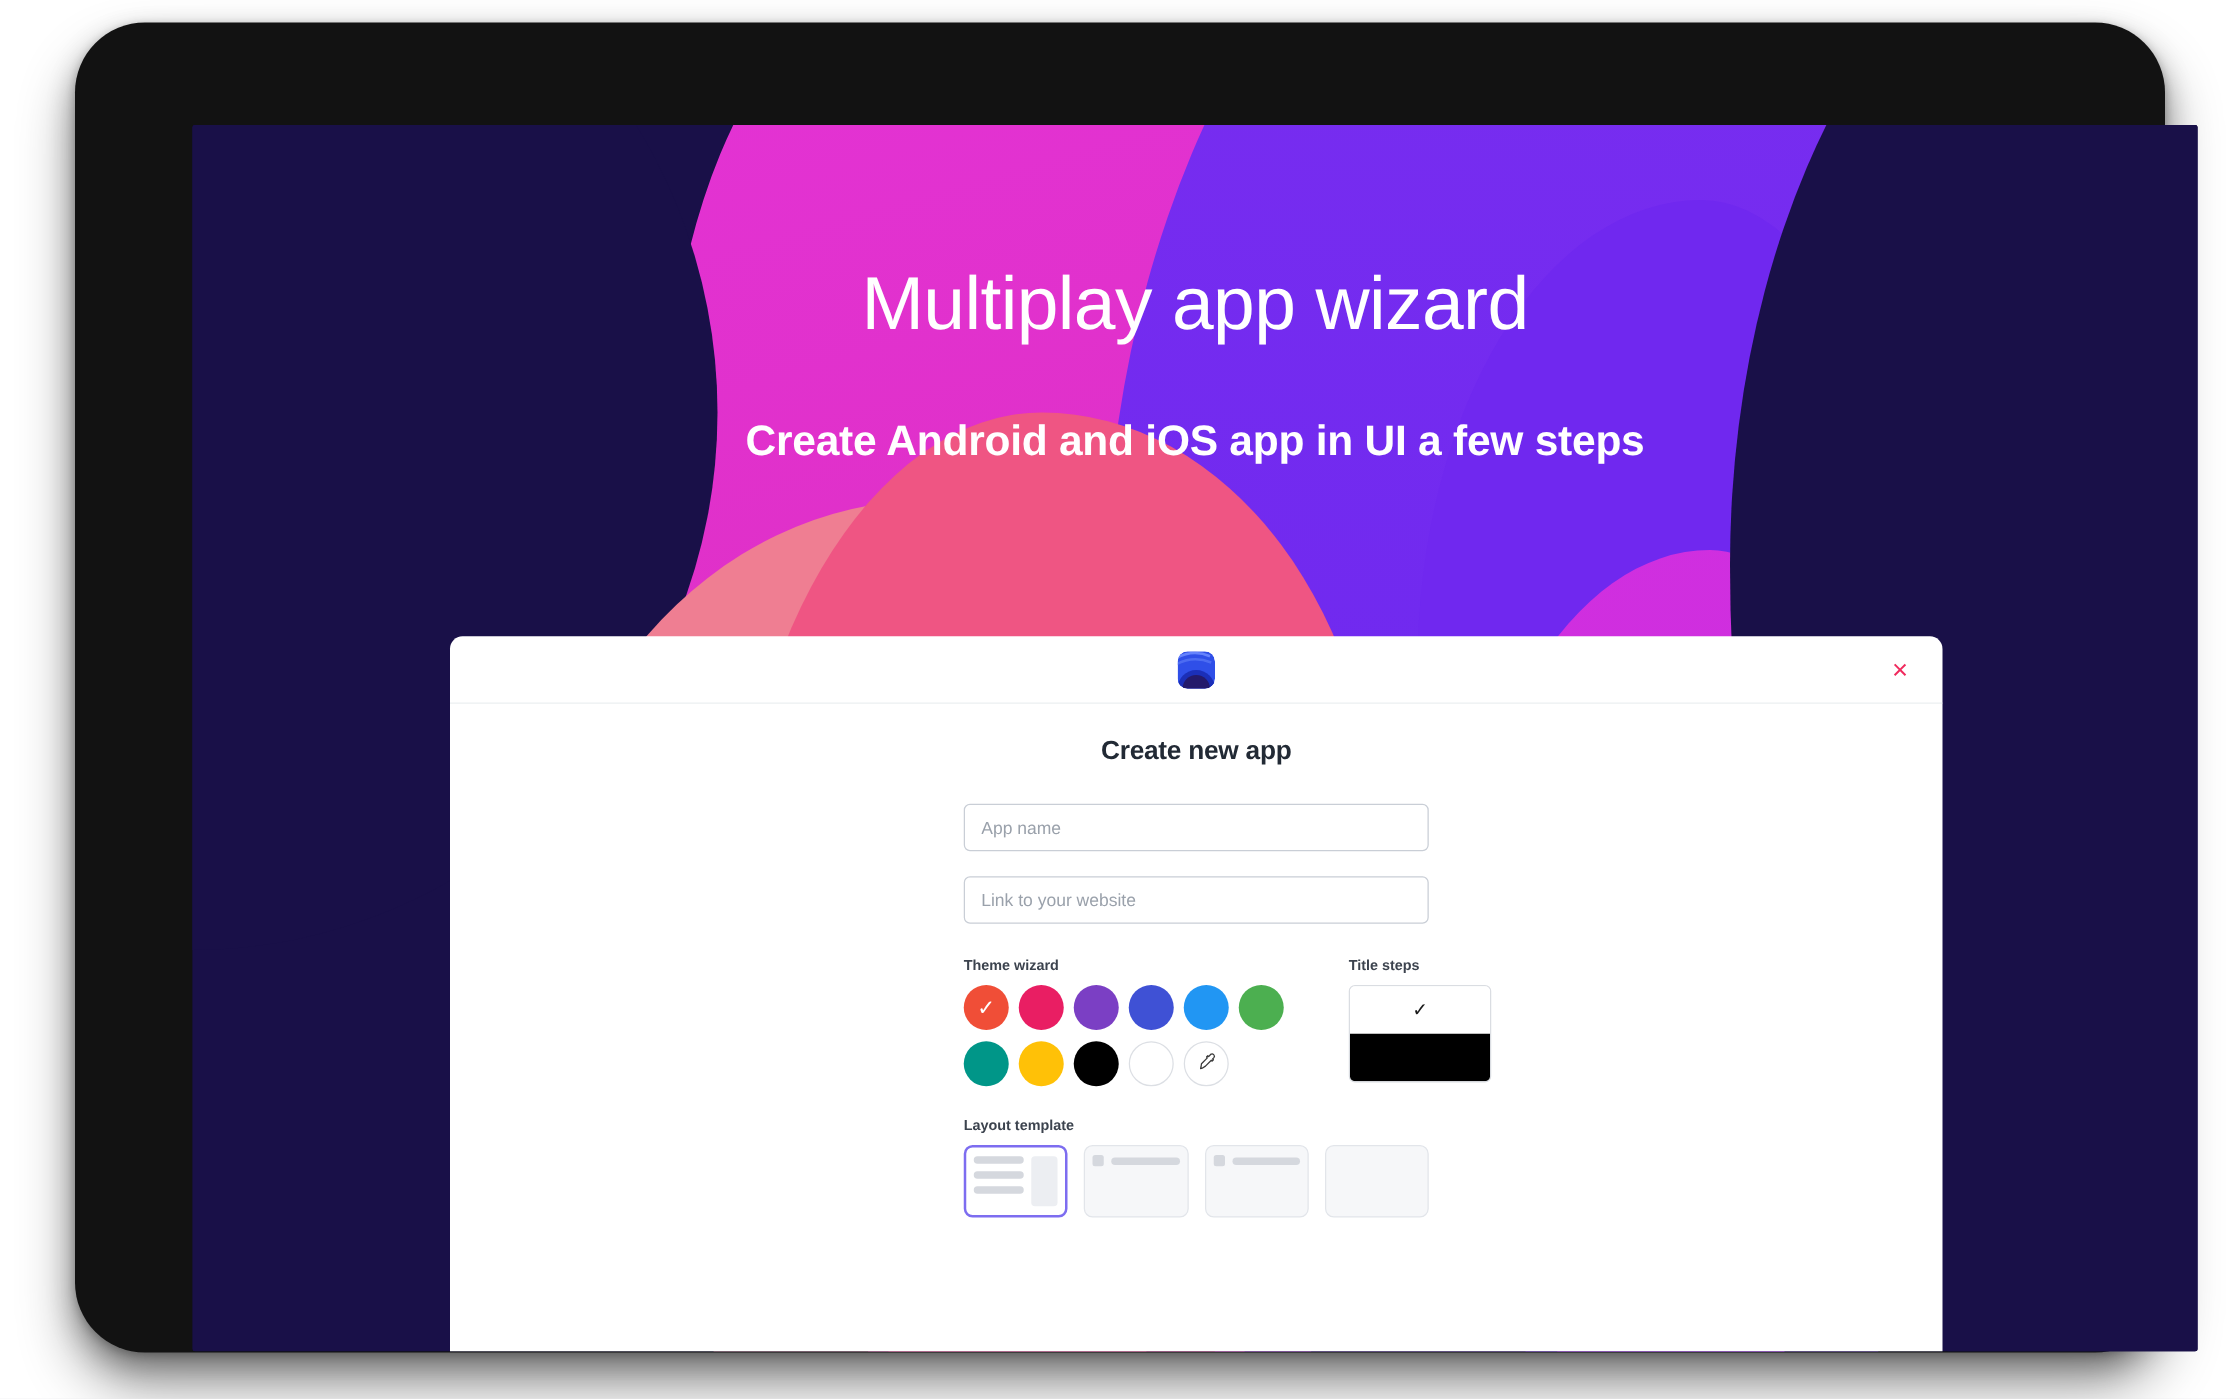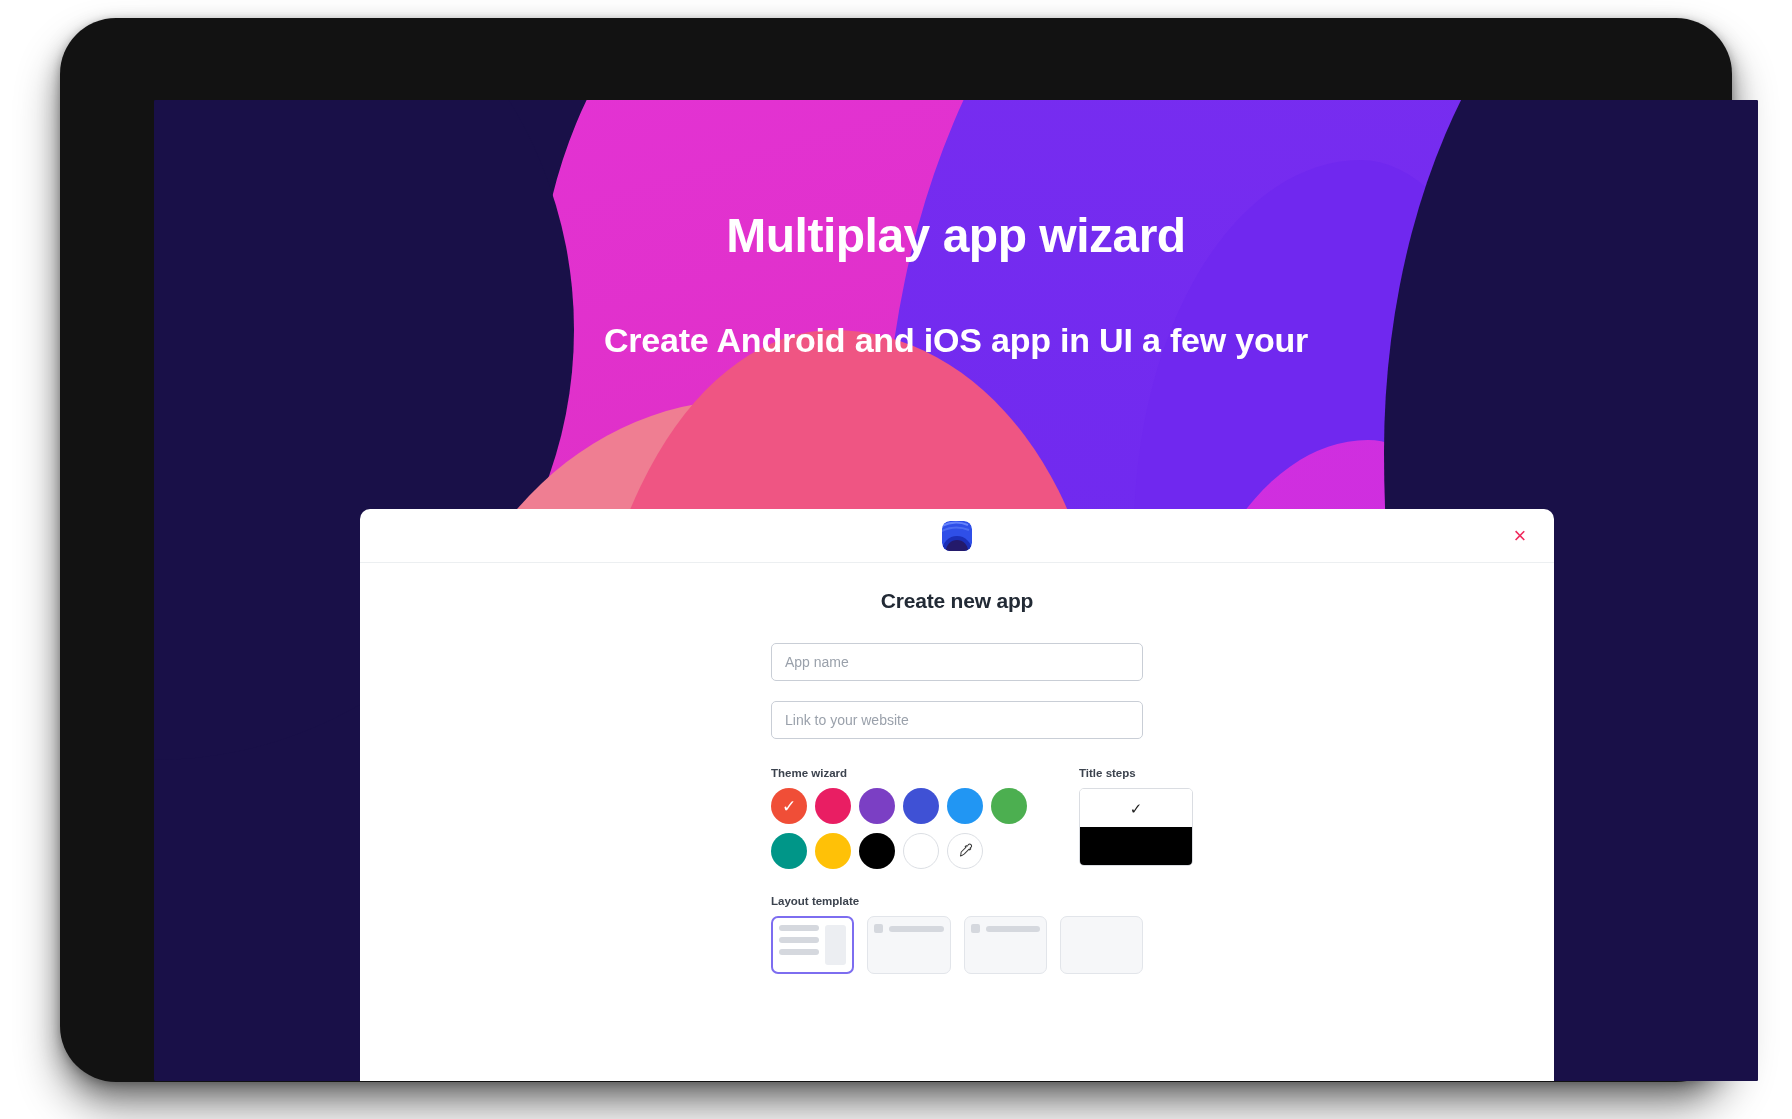--- a/index.html
+++ b/index.html
@@ -137,22 +137,22 @@
     left: 0;
     top: 0;
     width: 100%;
     text-align: center;
     z-index: 5;
   }
 
   .hero-title {
     margin-top: 110px;
     color: #ffffff;
-    font-size: 48px;
-    font-weight: 700;
+    font-size: 60px;
+    font-weight: 400;
     letter-spacing: -0.5px;
     line-height: 1.1;
   }
 
   .hero-subtitle {
     margin-top: 58px;
     color: #ffffff;
     font-size: 34px;
     font-weight: 700;
     letter-spacing: -0.2px;
@@ -372,21 +372,21 @@
       <div class="blob blob-violet"></div>
       <div class="blob blob-violet2"></div>
       <div class="blob blob-magenta2"></div>
       <div class="blob blob-navy-right"></div>
       <div class="blob blob-navy-left"></div>
       <div class="blob blob-pink"></div>
       <div class="blob blob-pink-dark"></div>
 
       <div class="hero">
         <div class="hero-title">Multiplay app wizard</div>
-        <div class="hero-subtitle">Create Android and iOS app in UI a few your</div>
+        <div class="hero-subtitle">Create Android and iOS app in UI a few steps</div>
       </div>
 
       <div class="modal">
 
         <div class="modal-header">
           <span class="app-icon">
             <svg width="30" height="30" viewBox="0 0 30 30" aria-hidden="true">
               <defs>
                 <clipPath id="iconClip">
                     <rect x="0" y="0" width="30" height="30" rx="8"></rect>

